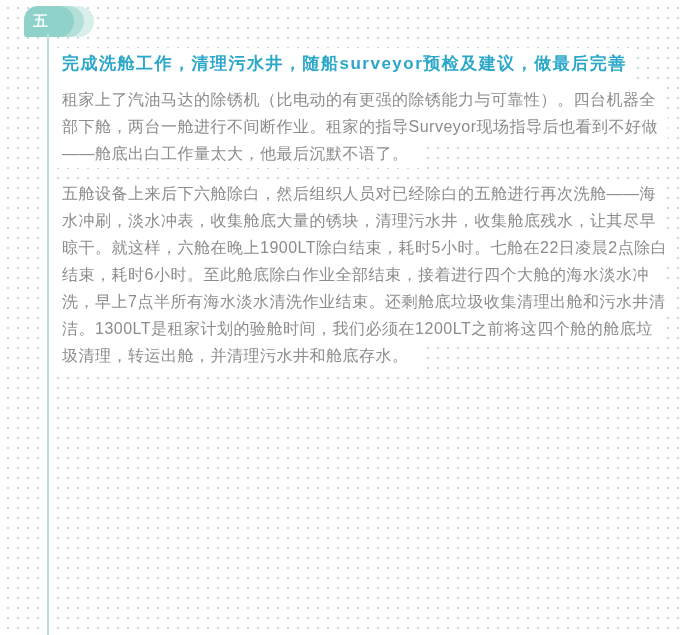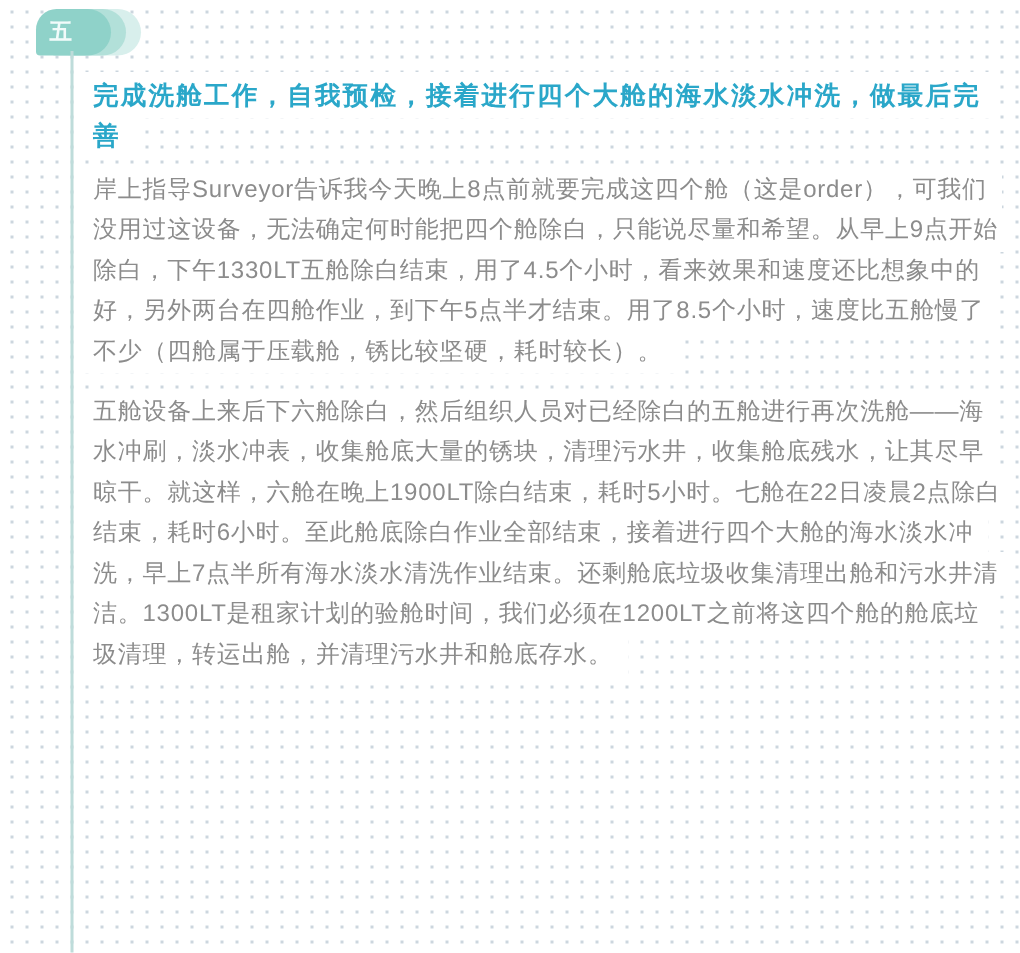--- a/index.html
+++ b/index.html
@@ -91,21 +91,21 @@
   <div class="blob blob-mid"></div>
   <div class="blob blob-front">
     <span>五</span>
   </div>
 </div>
 
 <div class="vline"></div>
 
 <div class="content">
   <h2 class="heading">
-    <span class="hl">完成洗舱工作，自我预检，接着进行四个大舱的海水淡水冲洗，做最后完善</span>
+    <span class="hl">完成洗舱工作，清理污水井，随船surveyor预检及建议，做最后完善</span>
   </h2>
   <p class="para">
-    <span class="hl">岸上指导Surveyor告诉我今天晚上8点前就要完成这四个舱（这是order），可我们没用过这设备，无法确定何时能把四个舱除白，只能说尽量和希望。从早上9点开始除白，下午1330LT五舱除白结束，用了4.5个小时，看来效果和速度还比想象中的好，另外两台在四舱作业，到下午5点半才结束。用了8.5个小时，速度比五舱慢了不少（四舱属于压载舱，锈比较坚硬，耗时较长）。</span>
+    <span class="hl">租家上了汽油马达的除锈机（比电动的有更强的除锈能力与可靠性）。四台机器全部下舱，两台一舱进行不间断作业。租家的指导Surveyor现场指导后也看到不好做——舱底出白工作量太大，他最后沉默不语了。</span>
   </p>
   <p class="para">
     <span class="hl">五舱设备上来后下六舱除白，然后组织人员对已经除白的五舱进行再次洗舱——海水冲刷，淡水冲表，收集舱底大量的锈块，清理污水井，收集舱底残水，让其尽早晾干。就这样，六舱在晚上1900LT除白结束，耗时5小时。七舱在22日凌晨2点除白结束，耗时6小时。至此舱底除白作业全部结束，接着进行四个大舱的海水淡水冲洗，早上7点半所有海水淡水清洗作业结束。还剩舱底垃圾收集清理出舱和污水井清洁。1300LT是租家计划的验舱时间，我们必须在1200LT之前将这四个舱的舱底垃圾清理，转运出舱，并清理污水井和舱底存水。</span>
   </p>
 </div>
 
 </body></html>

